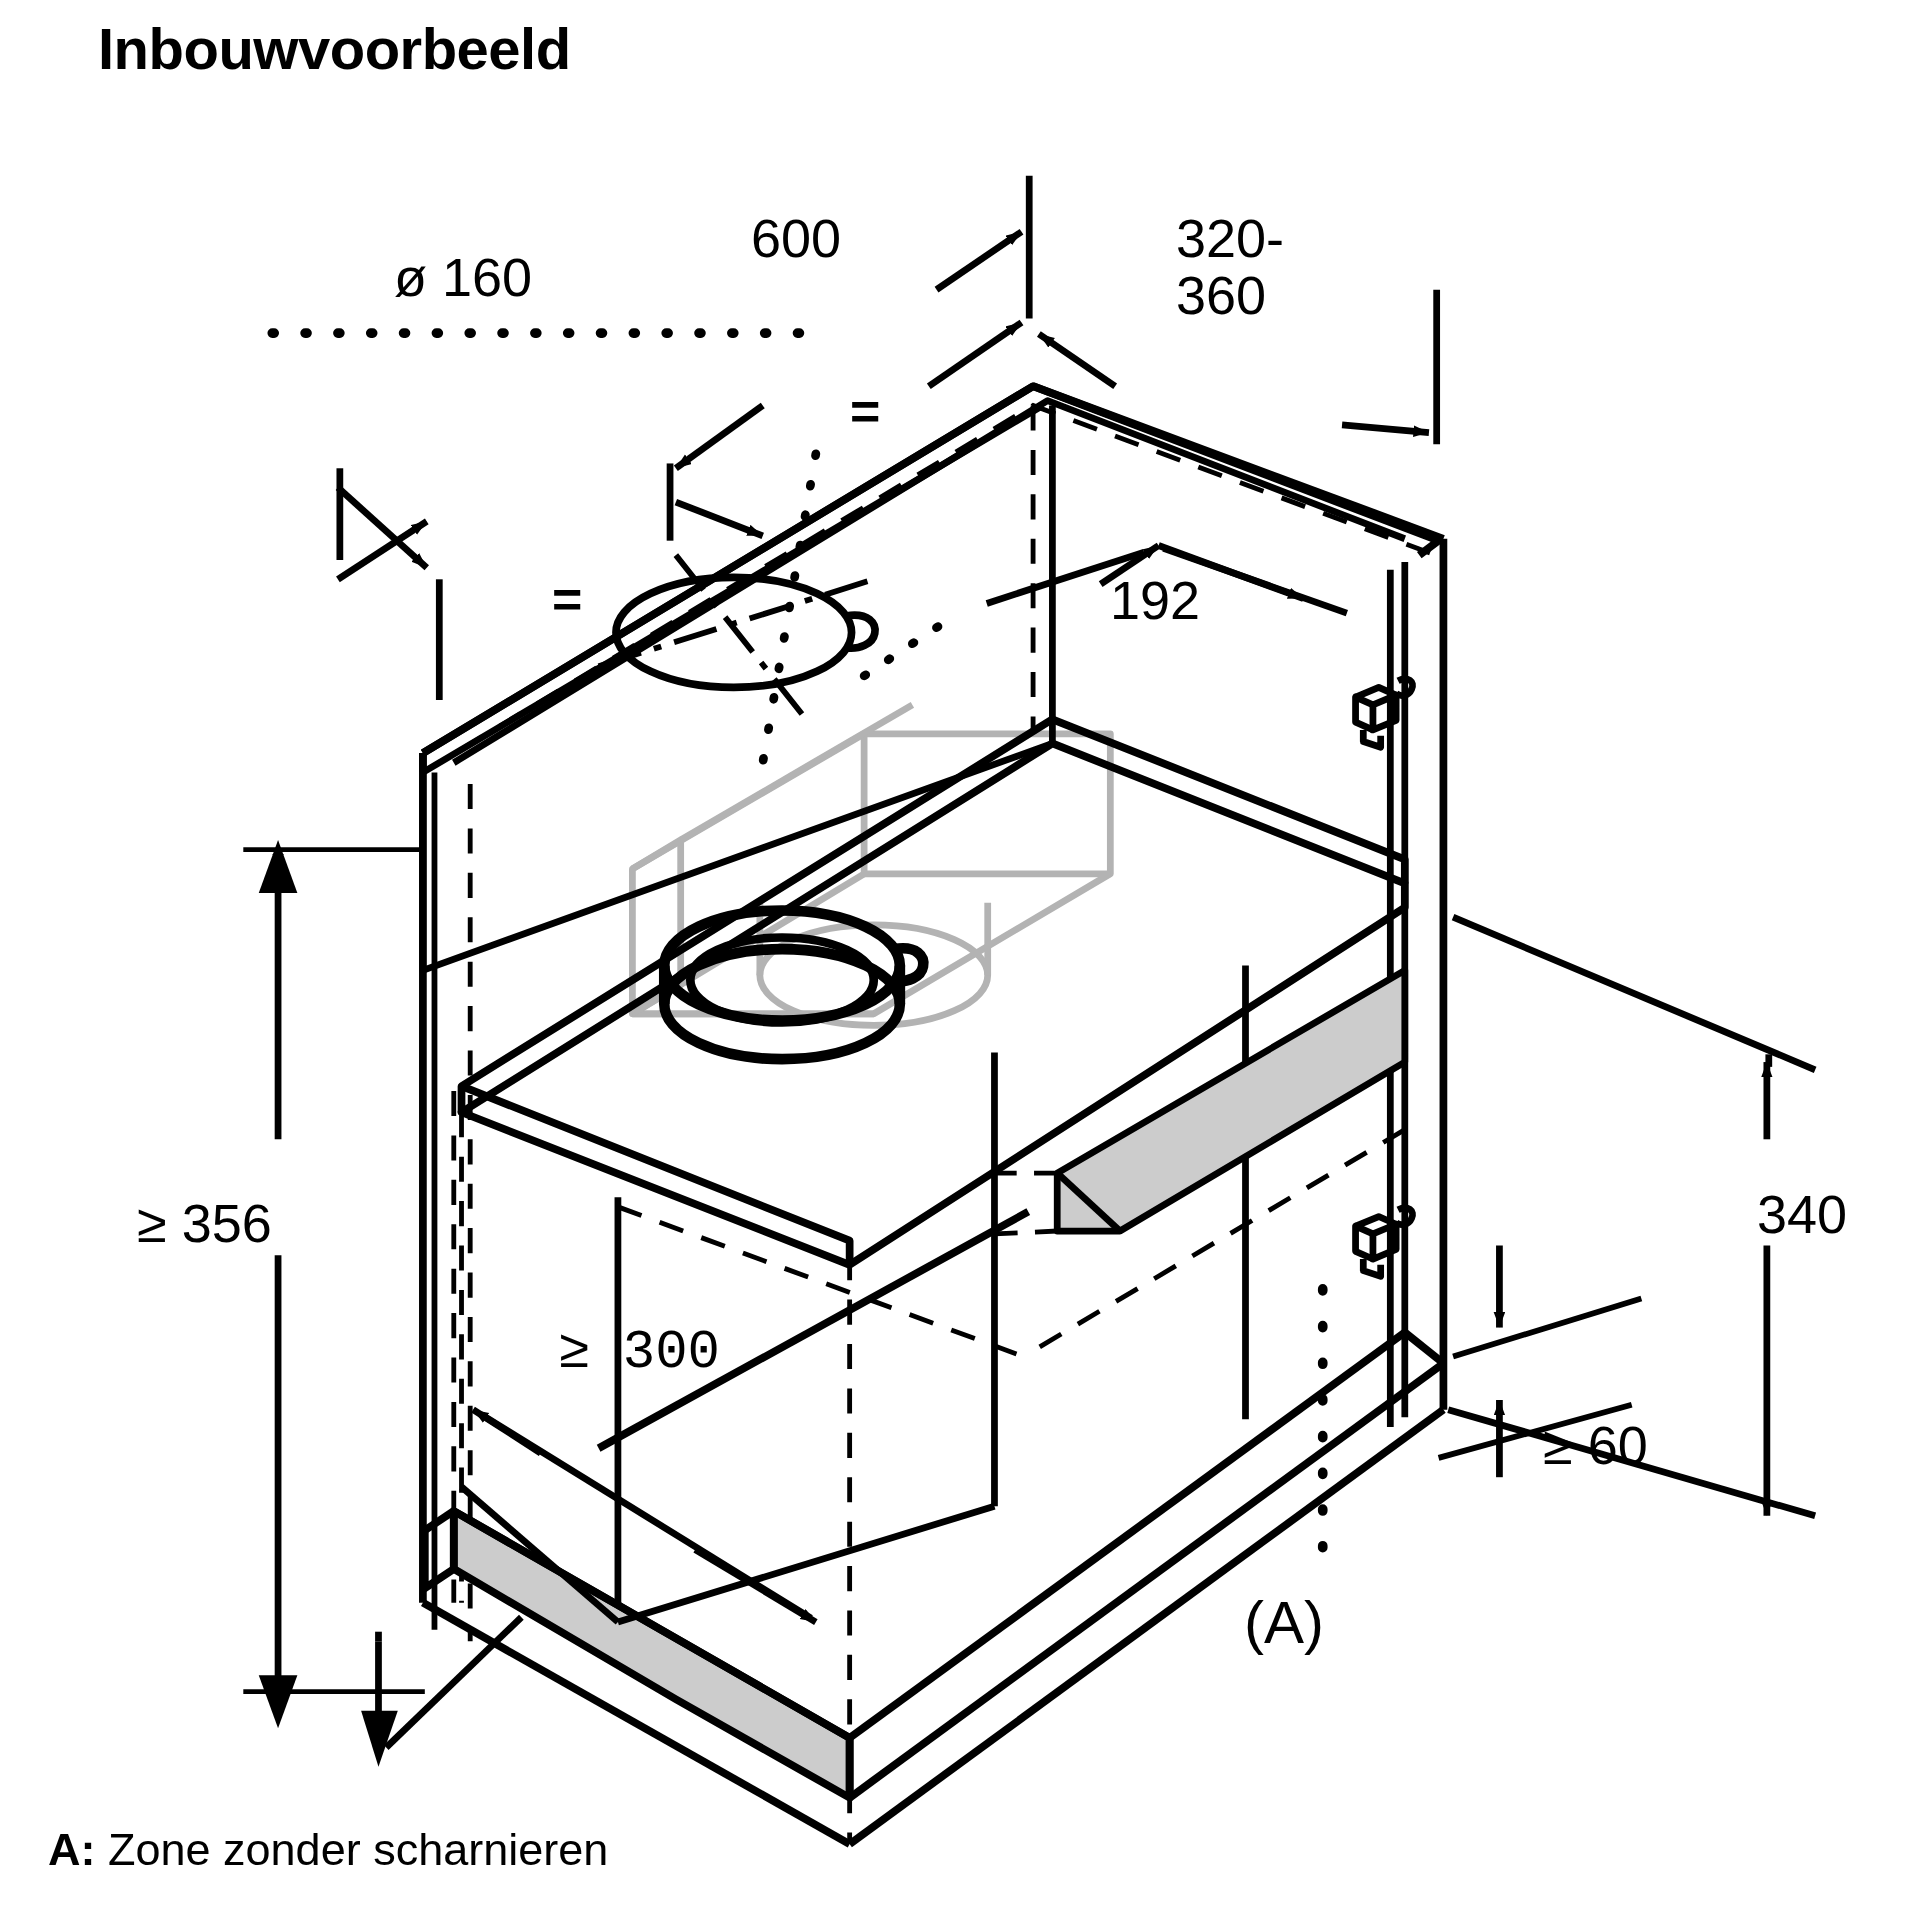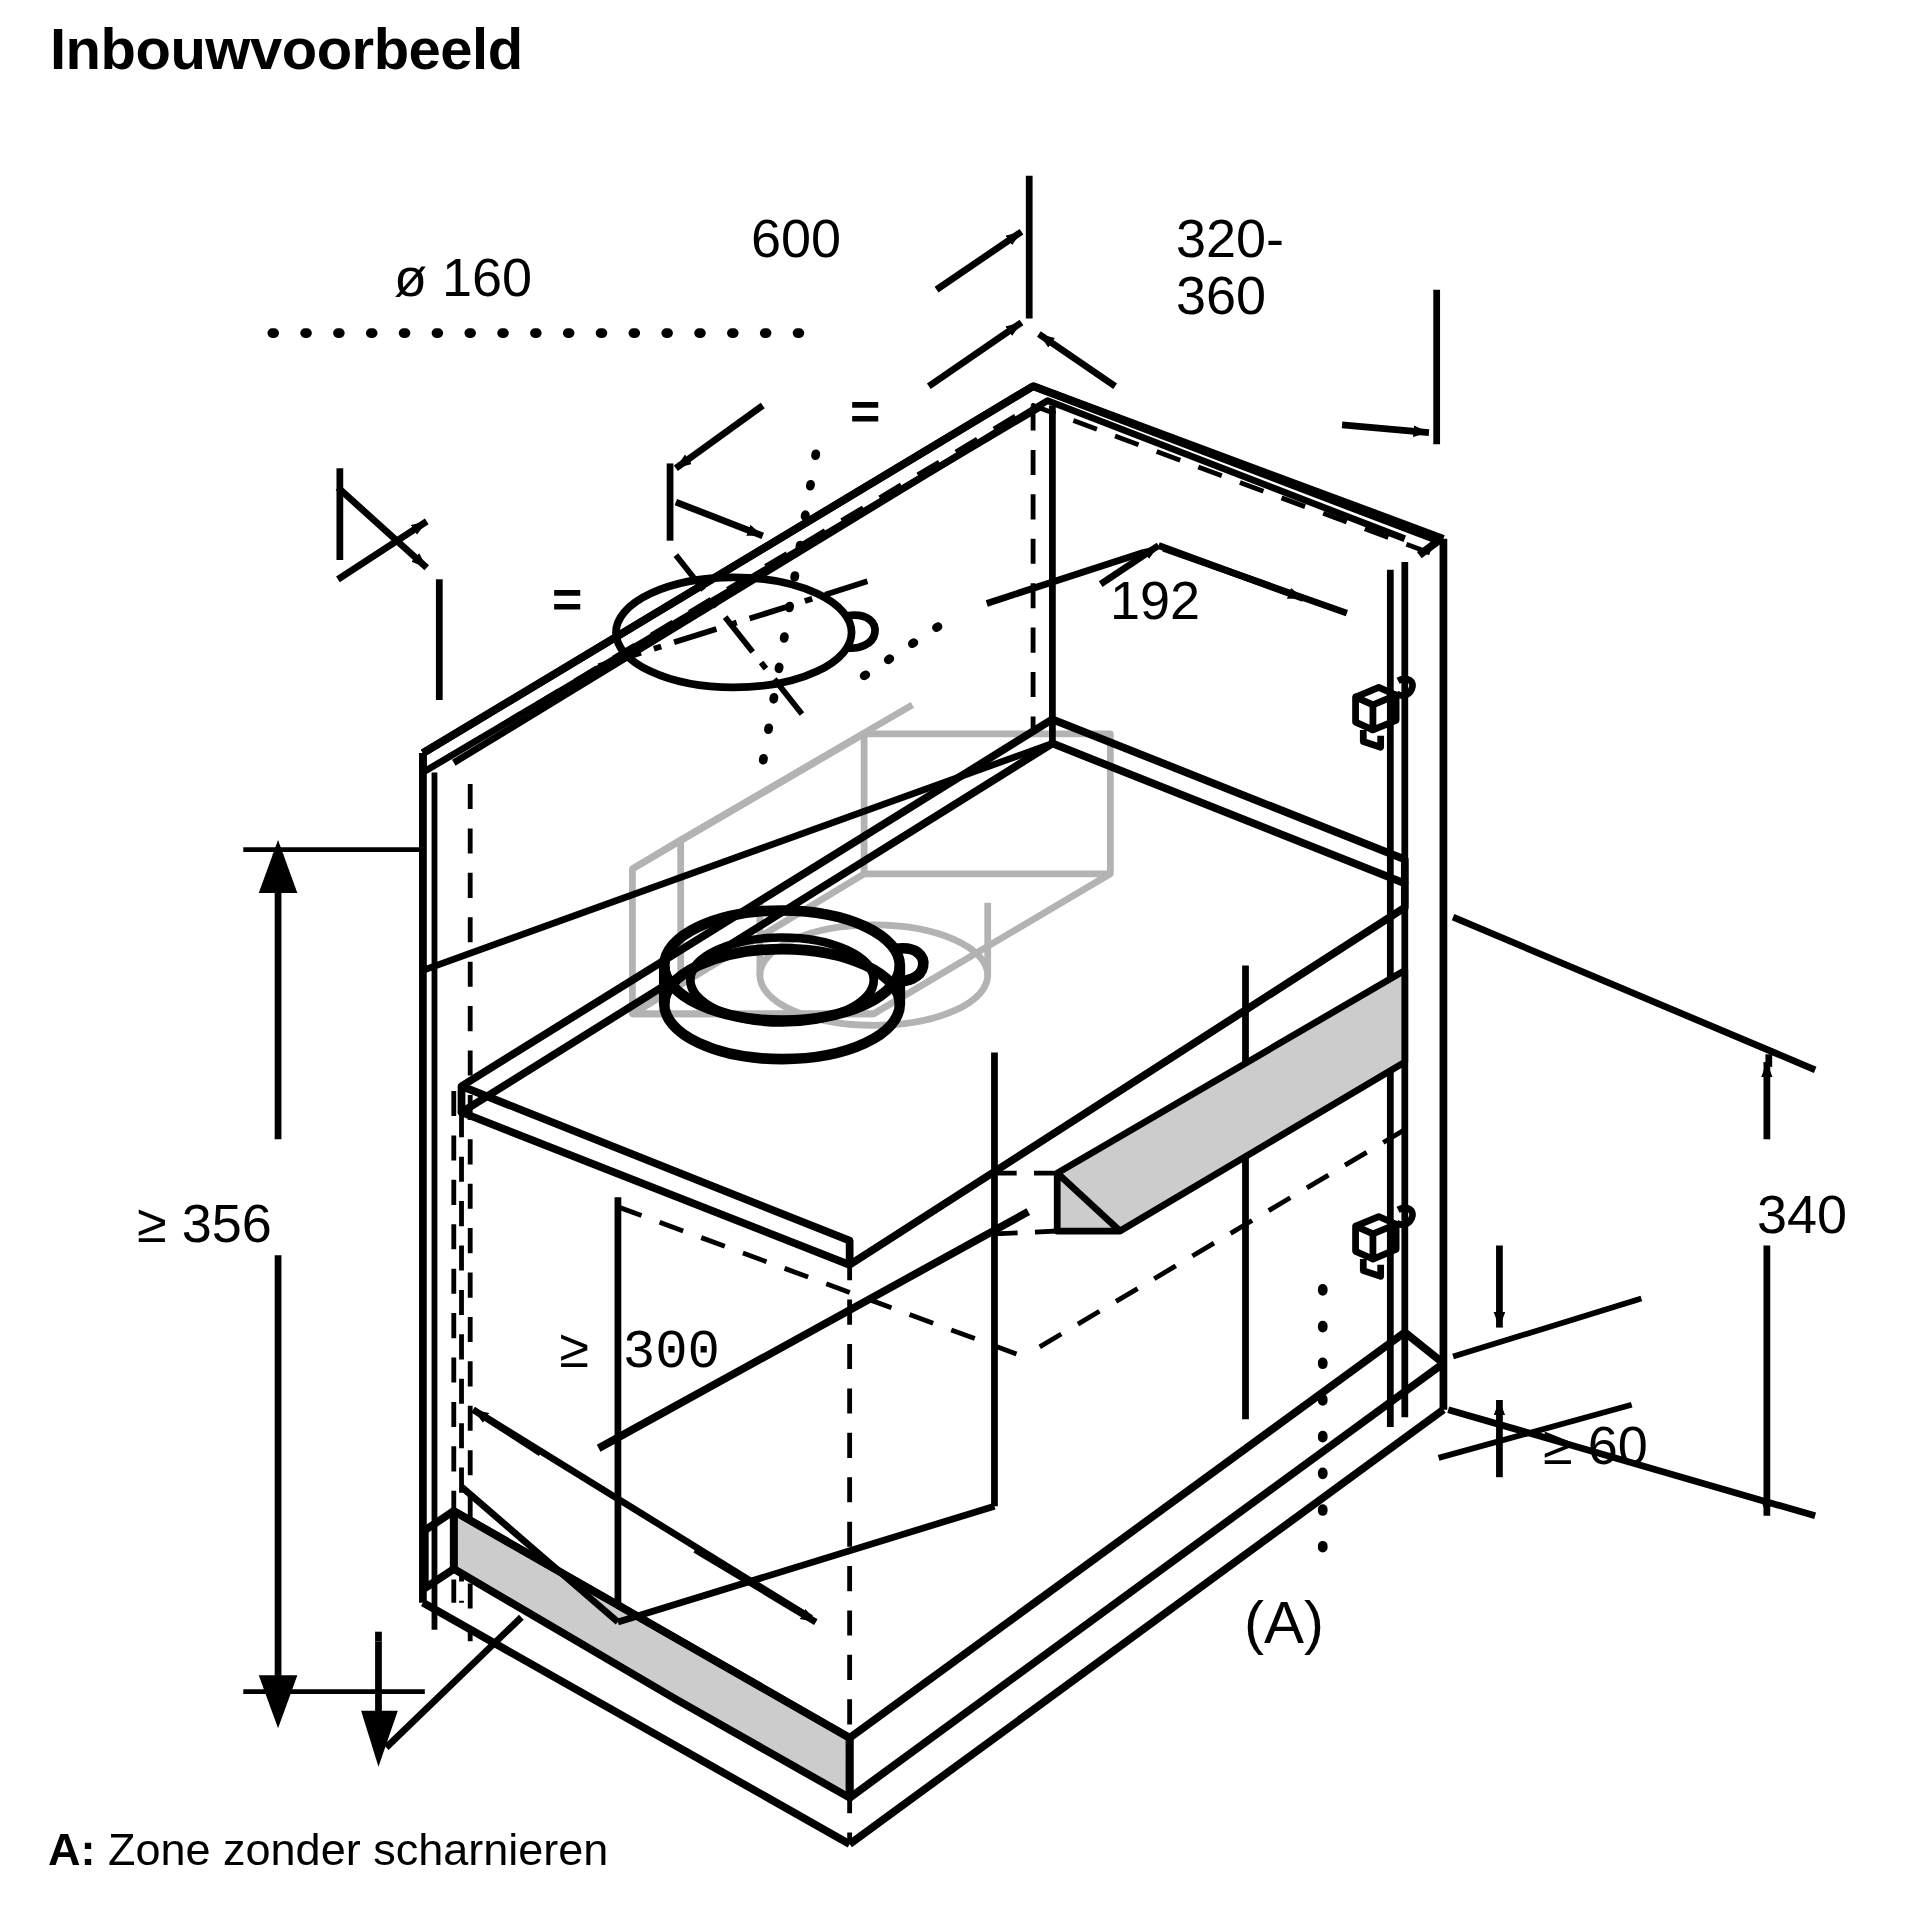--- a/index.html
+++ b/index.html
@@ -34,20 +34,21 @@
     line-height: 1.04;
     letter-spacing: -0.5px;
     white-space: nowrap;
   }
   .title-line2 {
     font-size: 58px;
     font-weight: 700;
     line-height: 1.12;
     letter-spacing: -0.5px;
     white-space: nowrap;
+    margin-left: 48px;
   }
   .caption-block {
     position: absolute;
     left: 48px;
     top: 1827px;
     width: 1448px;
   }
   .caption-text {
     font-size: 45px;
     line-height: 1;

